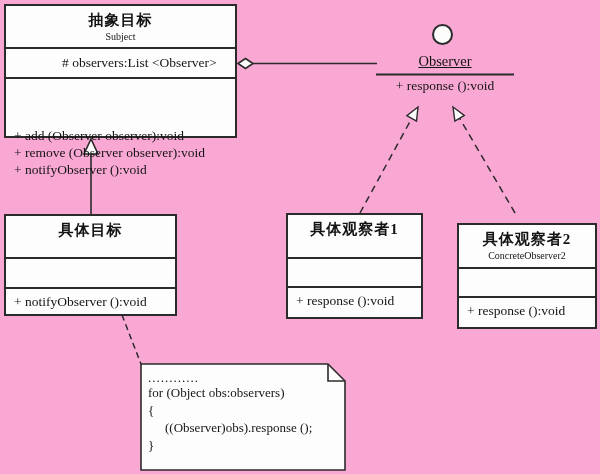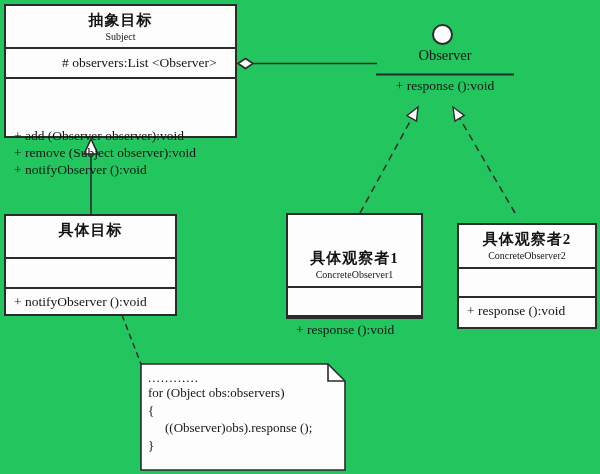--- a/index.html
+++ b/index.html
@@ -1,19 +1,19 @@
 <!DOCTYPE html>
 <html><head>
 <meta charset="utf-8">
 <style>
   html,body{margin:0;padding:0;background:#ffffff;}
   .stage{
     position:relative;
     width:600px;height:474px;
-    background:#22c55e;
+    background:#f9a8d4;
     font-family:"Liberation Serif","DejaVu Serif",serif;
     color:#141414;
     overflow:hidden;
   }
   .connectors{position:absolute;left:0;top:0;width:600px;height:474px;}
   .uml-class{
     position:absolute;
     box-sizing:border-box;
     border:2px solid #2b2b2b;
     background:#fdfdfd;
@@ -101,59 +101,58 @@
   <div class="uml-class" style="left:4px;top:4px;width:233px;height:134px;">
     <div class="compartment divided" style="height:43px;">
       <div class="title-cn">抽象目标</div>
       <div class="title-en">Subject</div>
     </div>
     <div class="compartment divided" style="height:30px;">
       <div class="member attr-pad"># observers:List &lt;Observer&gt;</div>
     </div>
     <div class="compartment" style="height:55px;margin-top:44px;">
       <div class="member meth-pad">+ add (Observer observer):void</div>
-      <div class="member">+ remove (Subject observer):void</div>
+      <div class="member">+ remove (Observer observer):void</div>
       <div class="member">+ notifyObserver ():void</div>
     </div>
   </div>
 
   <div class="uml-class" style="left:4px;top:214px;width:173px;height:102px;">
     <div class="compartment divided" style="height:43px;">
       <div class="title-cn">具体目标</div>
     </div>
     <div class="compartment divided" style="height:30px;"></div>
     <div class="compartment" style="height:25px;">
       <div class="member meth-pad">+ notifyObserver ():void</div>
     </div>
   </div>
 
   <div class="uml-class" style="left:286px;top:213px;width:137px;height:106px;">
-    <div class="compartment divided" style="height:44px;margin-top:29px;">
+    <div class="compartment divided" style="height:44px;">
       <div class="title-cn">具体观察者1</div>
-      <div class="title-en">ConcreteObserver1</div>
     </div>
     <div class="compartment divided" style="height:29px;"></div>
     <div class="compartment" style="height:29px;">
       <div class="member meth-pad">+ response ():void</div>
     </div>
   </div>
 
   <div class="uml-class" style="left:457px;top:223px;width:140px;height:106px;">
     <div class="compartment divided" style="height:44px;">
       <div class="title-cn">具体观察者2</div>
       <div class="title-en">ConcreteObserver2</div>
     </div>
     <div class="compartment divided" style="height:29px;"></div>
     <div class="compartment" style="height:29px;">
       <div class="member meth-pad">+ response ():void</div>
     </div>
   </div>
 
   <div class="lollipop-circle" style="left:432px;top:24px;"></div>
-  <div class="iface-label" style="left:376px;top:47px;width:138px;">Observer</div>
+  <div class="iface-label" style="left:376px;top:53px;width:138px;text-decoration:underline;">Observer</div>
   <div class="iface-method" style="left:368px;top:78px;width:154px;">+ response ():void</div>
 
   <div class="note-text">
     <div class="note-line dots">............</div>
     <div class="note-line">for (Object obs:observers)</div>
     <div class="note-line">{</div>
     <div class="note-line indent">((Observer)obs).response ();</div>
     <div class="note-line">}</div>
   </div>
 

